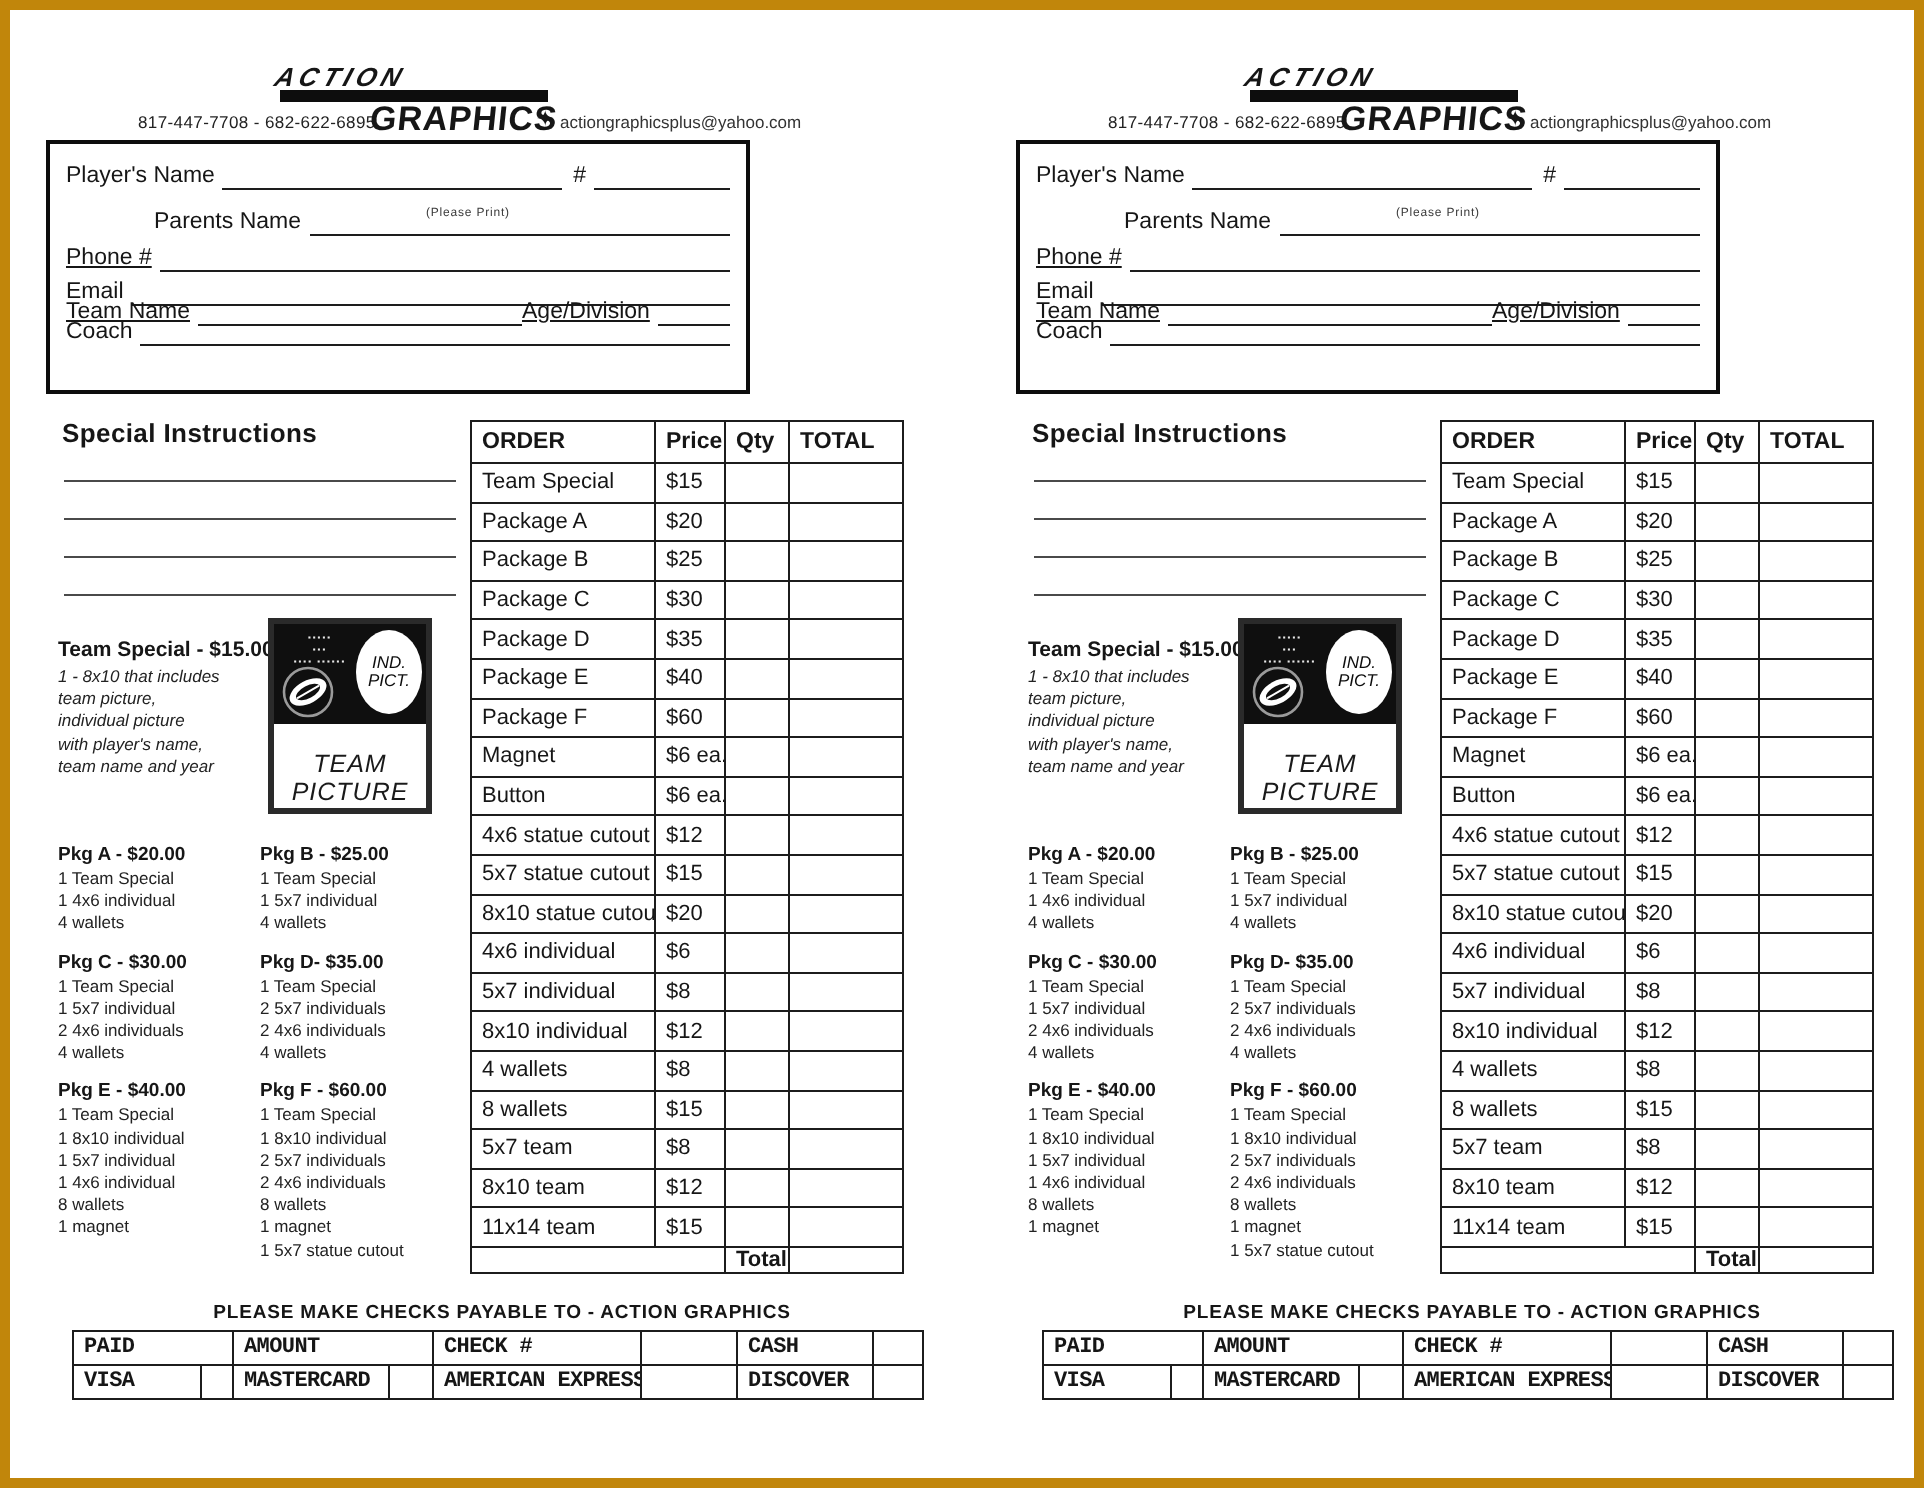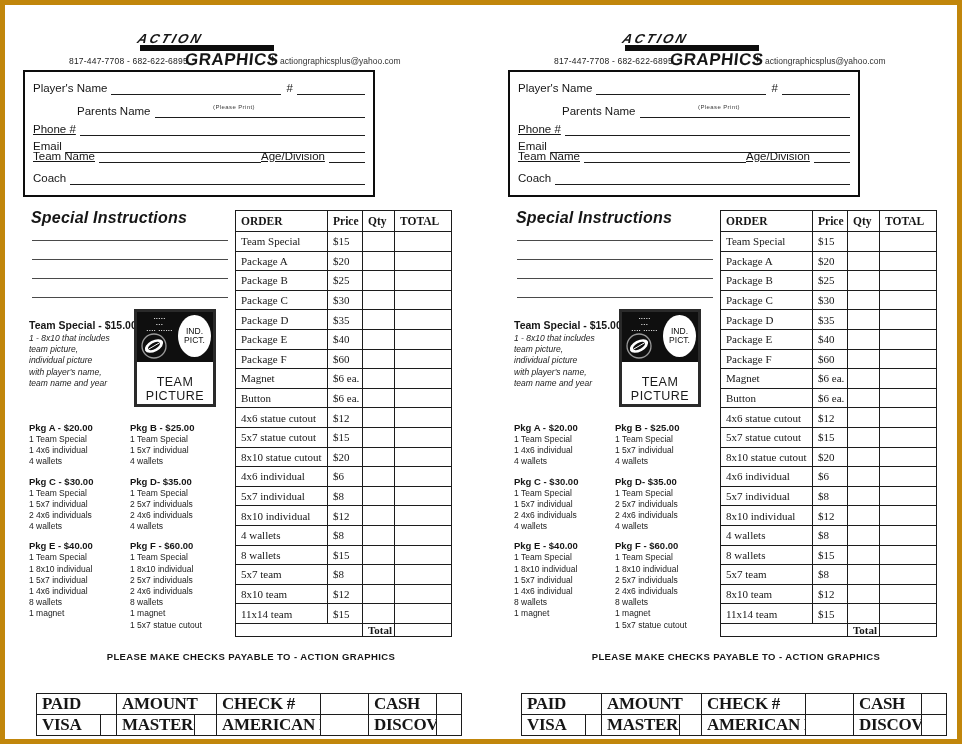--- a/index.html
+++ b/index.html
@@ -26,65 +26,65 @@
 
   
   .pbox{position:absolute;left:14px;top:65px;width:352px;height:127px;
     border:2px solid #0d0d0d;box-sizing:border-box;font-size:11.5px;}
   .frow{position:absolute;left:8px;right:8px;height:15px;display:flex;align-items:flex-end;}
   .frow .lbl{white-space:nowrap;padding-right:4px;line-height:13px;}
   .fl{flex:1;border-bottom:1.3px solid #1d1d1d;height:100%;}
   .fl.short{flex:0 0 68px;}
   .fl.mid{flex:0 0 162px;}
   .hash{padding-left:6px;}
-  .r1{top:8px;} .r2{top:31px;padding-left:44px;} .r3{top:49px;text-decoration:underline;} .r4{top:66px;} .r5{top:76px;text-decoration:underline;} .r6{top:98px;}
+  .r1{top:8px;} .r2{top:31px;padding-left:44px;} .r3{top:49px;text-decoration:underline;} .r4{top:66px;} .r5{top:76px;text-decoration:underline;} .r6{top:86px;}
   .pp{position:absolute;left:188px;top:32px;font-size:6px;color:#3a3a3a;letter-spacing:.4px;}
 
   
-  .si-title{position:absolute;left:22px;top:204px;font-size:16px;font-weight:bold;font-style:italic;letter-spacing:.2px;text-align:center;}
+  .si-title{position:absolute;left:22px;top:204px;font-size:13px;font-weight:bold;letter-spacing:.2px;text-align:center;}
   .si-lines{position:absolute;left:23px;top:217px;width:196px;}
   .si-line{height:18px;border-bottom:1.6px solid #4a4a4a;}
 
   
   .ts{position:absolute;left:20px;top:314px;width:108px;}
   .ts-title{font-weight:bold;font-size:10.5px;margin-bottom:2px;}
   .ts-line{font-style:italic;font-size:8.5px;line-height:11.2px;color:#222;}
 
   
   .pic{position:absolute;left:125px;top:304px;width:82px;height:98px;border:3px solid #2a2a2a;
-    box-sizing:border-box;background:#fff;}
+    box-sizing:border-box;background:#fff;font-style:italic;}
   .pic-black{position:relative;height:50px;background:#0f0f0f;}
   .cap{position:absolute;left:3px;top:4px;width:40px;text-align:center;}
   .cap-l{font-size:4px;line-height:6px;color:#e8e8e8;letter-spacing:1px;}
   .fb{position:absolute;left:4px;top:21px;width:26px;height:26px;}
   .oval{position:absolute;right:2px;top:3px;width:33px;height:42px;background:#fff;border-radius:50%;
     display:flex;flex-direction:column;align-items:center;justify-content:center;
     font-size:8.5px;line-height:9.5px;color:#0d0d0d;}
   .pic-white{height:53px;display:flex;flex-direction:column;align-items:center;justify-content:center;
     font-size:12.5px;line-height:14px;letter-spacing:.5px;color:#1a1a1a;}
 
   
   .pkgs{position:absolute;left:20px;top:417px;width:202px;display:grid;
     grid-template-columns:101px 101px;row-gap:8px;align-content:start;}
   .pkg-title{font-weight:bold;font-size:9.5px;margin-bottom:1px;white-space:nowrap;}
   .pkg-line{font-size:8.5px;line-height:11.2px;white-space:nowrap;color:#222;}
 
   
   .otable{position:absolute;left:226px;top:205px;width:216px;height:427px;
-    border-collapse:collapse;table-layout:fixed;font-family:Liberation Serif, serif;font-size:11px;}
+    border-collapse:collapse;table-layout:fixed;font-family:Liberation Sans, sans-serif;font-size:11px;}
   .otable th,.otable td{border:1px solid #1c1c1c;padding:0 2px 0 5px;text-align:left;
     overflow:hidden;white-space:nowrap;}
   .otable thead th{font-weight:bold;font-size:11.5px;height:20px;}
   .otable .tot{font-weight:bold;}
 
   
   .checks{position:absolute;left:20px;right:0;top:646px;text-align:center;
     font-weight:bold;font-size:9.5px;letter-spacing:.4px;}
-  .ptable{position:absolute;left:27px;top:688px;width:425px;border-collapse:collapse;
-    table-layout:fixed;font-family:Liberation Serif, serif;font-weight:bold;font-size:17px;letter-spacing:-.3px;}
+  .ptable{position:absolute;left:27px;top:660px;width:425px;border-collapse:collapse;
+    table-layout:fixed;font-family:Liberation Mono, monospace;font-weight:bold;font-size:11px;letter-spacing:-.3px;}
   .ptable td{border:1px solid #1c1c1c;height:16px;padding:0 1px 0 5px;overflow:hidden;white-space:nowrap;}
 </style>
 </head>
 <body>
 
 <div class="sheet">
   <section class="form left">
   <div class="logo">
     <div class="brand-top">ACTION</div>
     <div class="brand-bar"></div>

